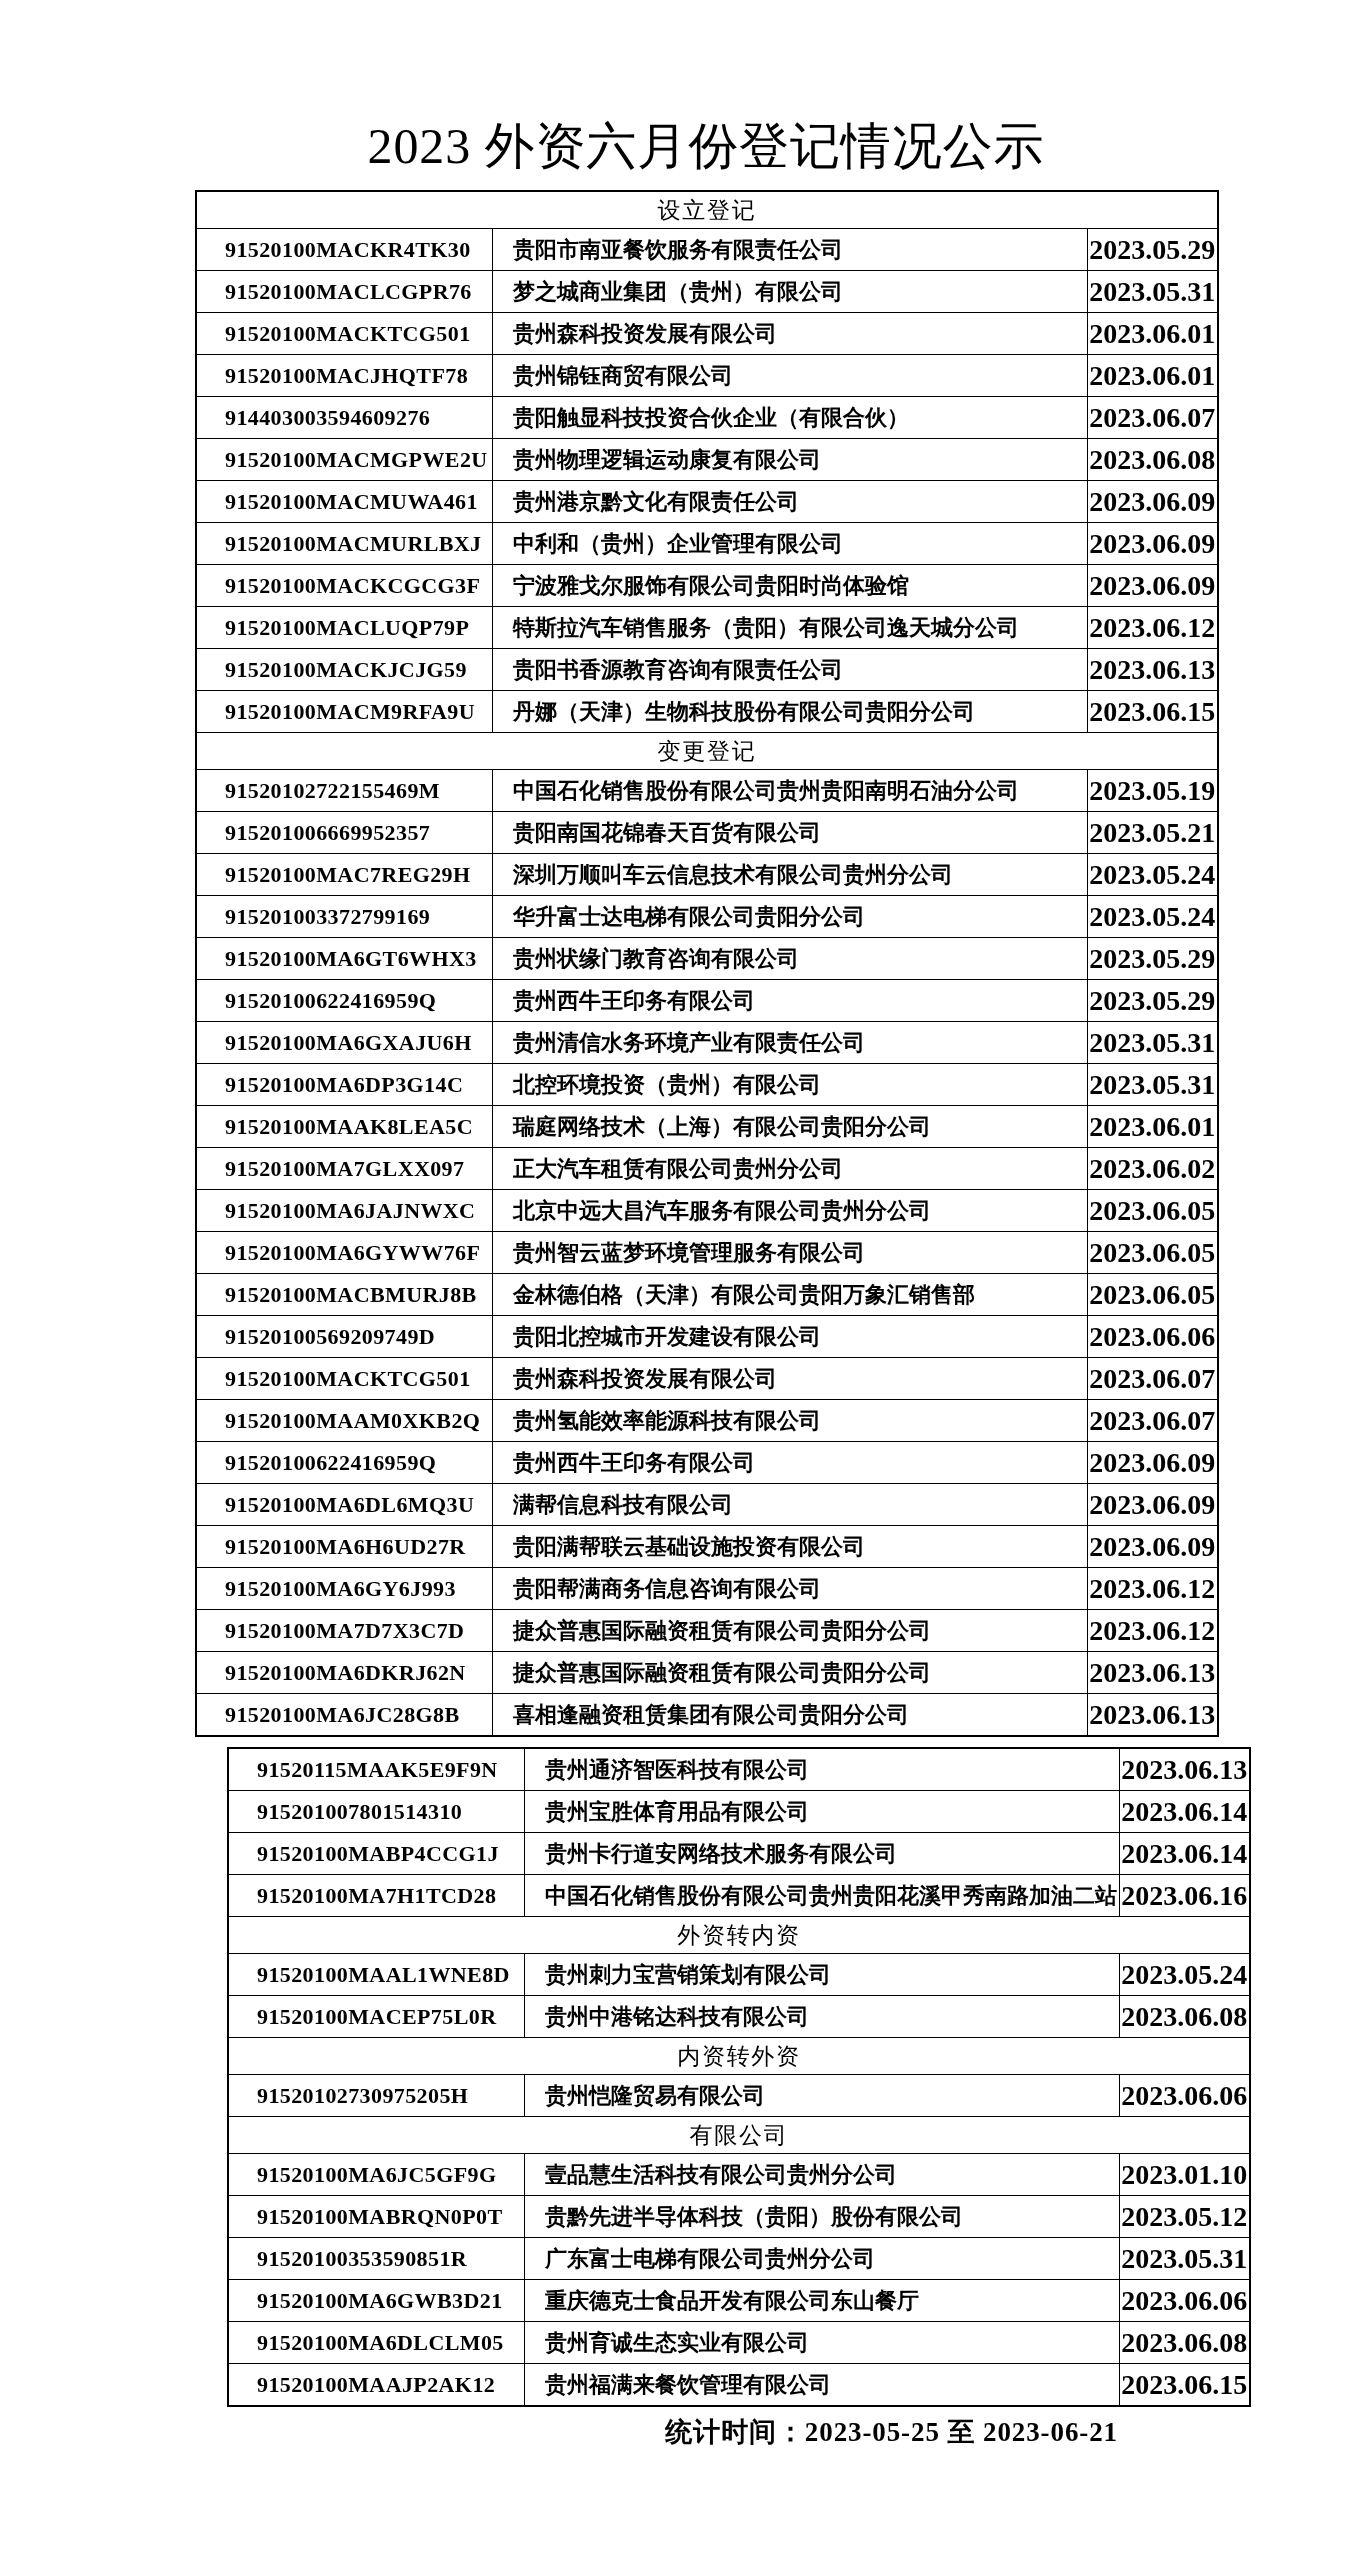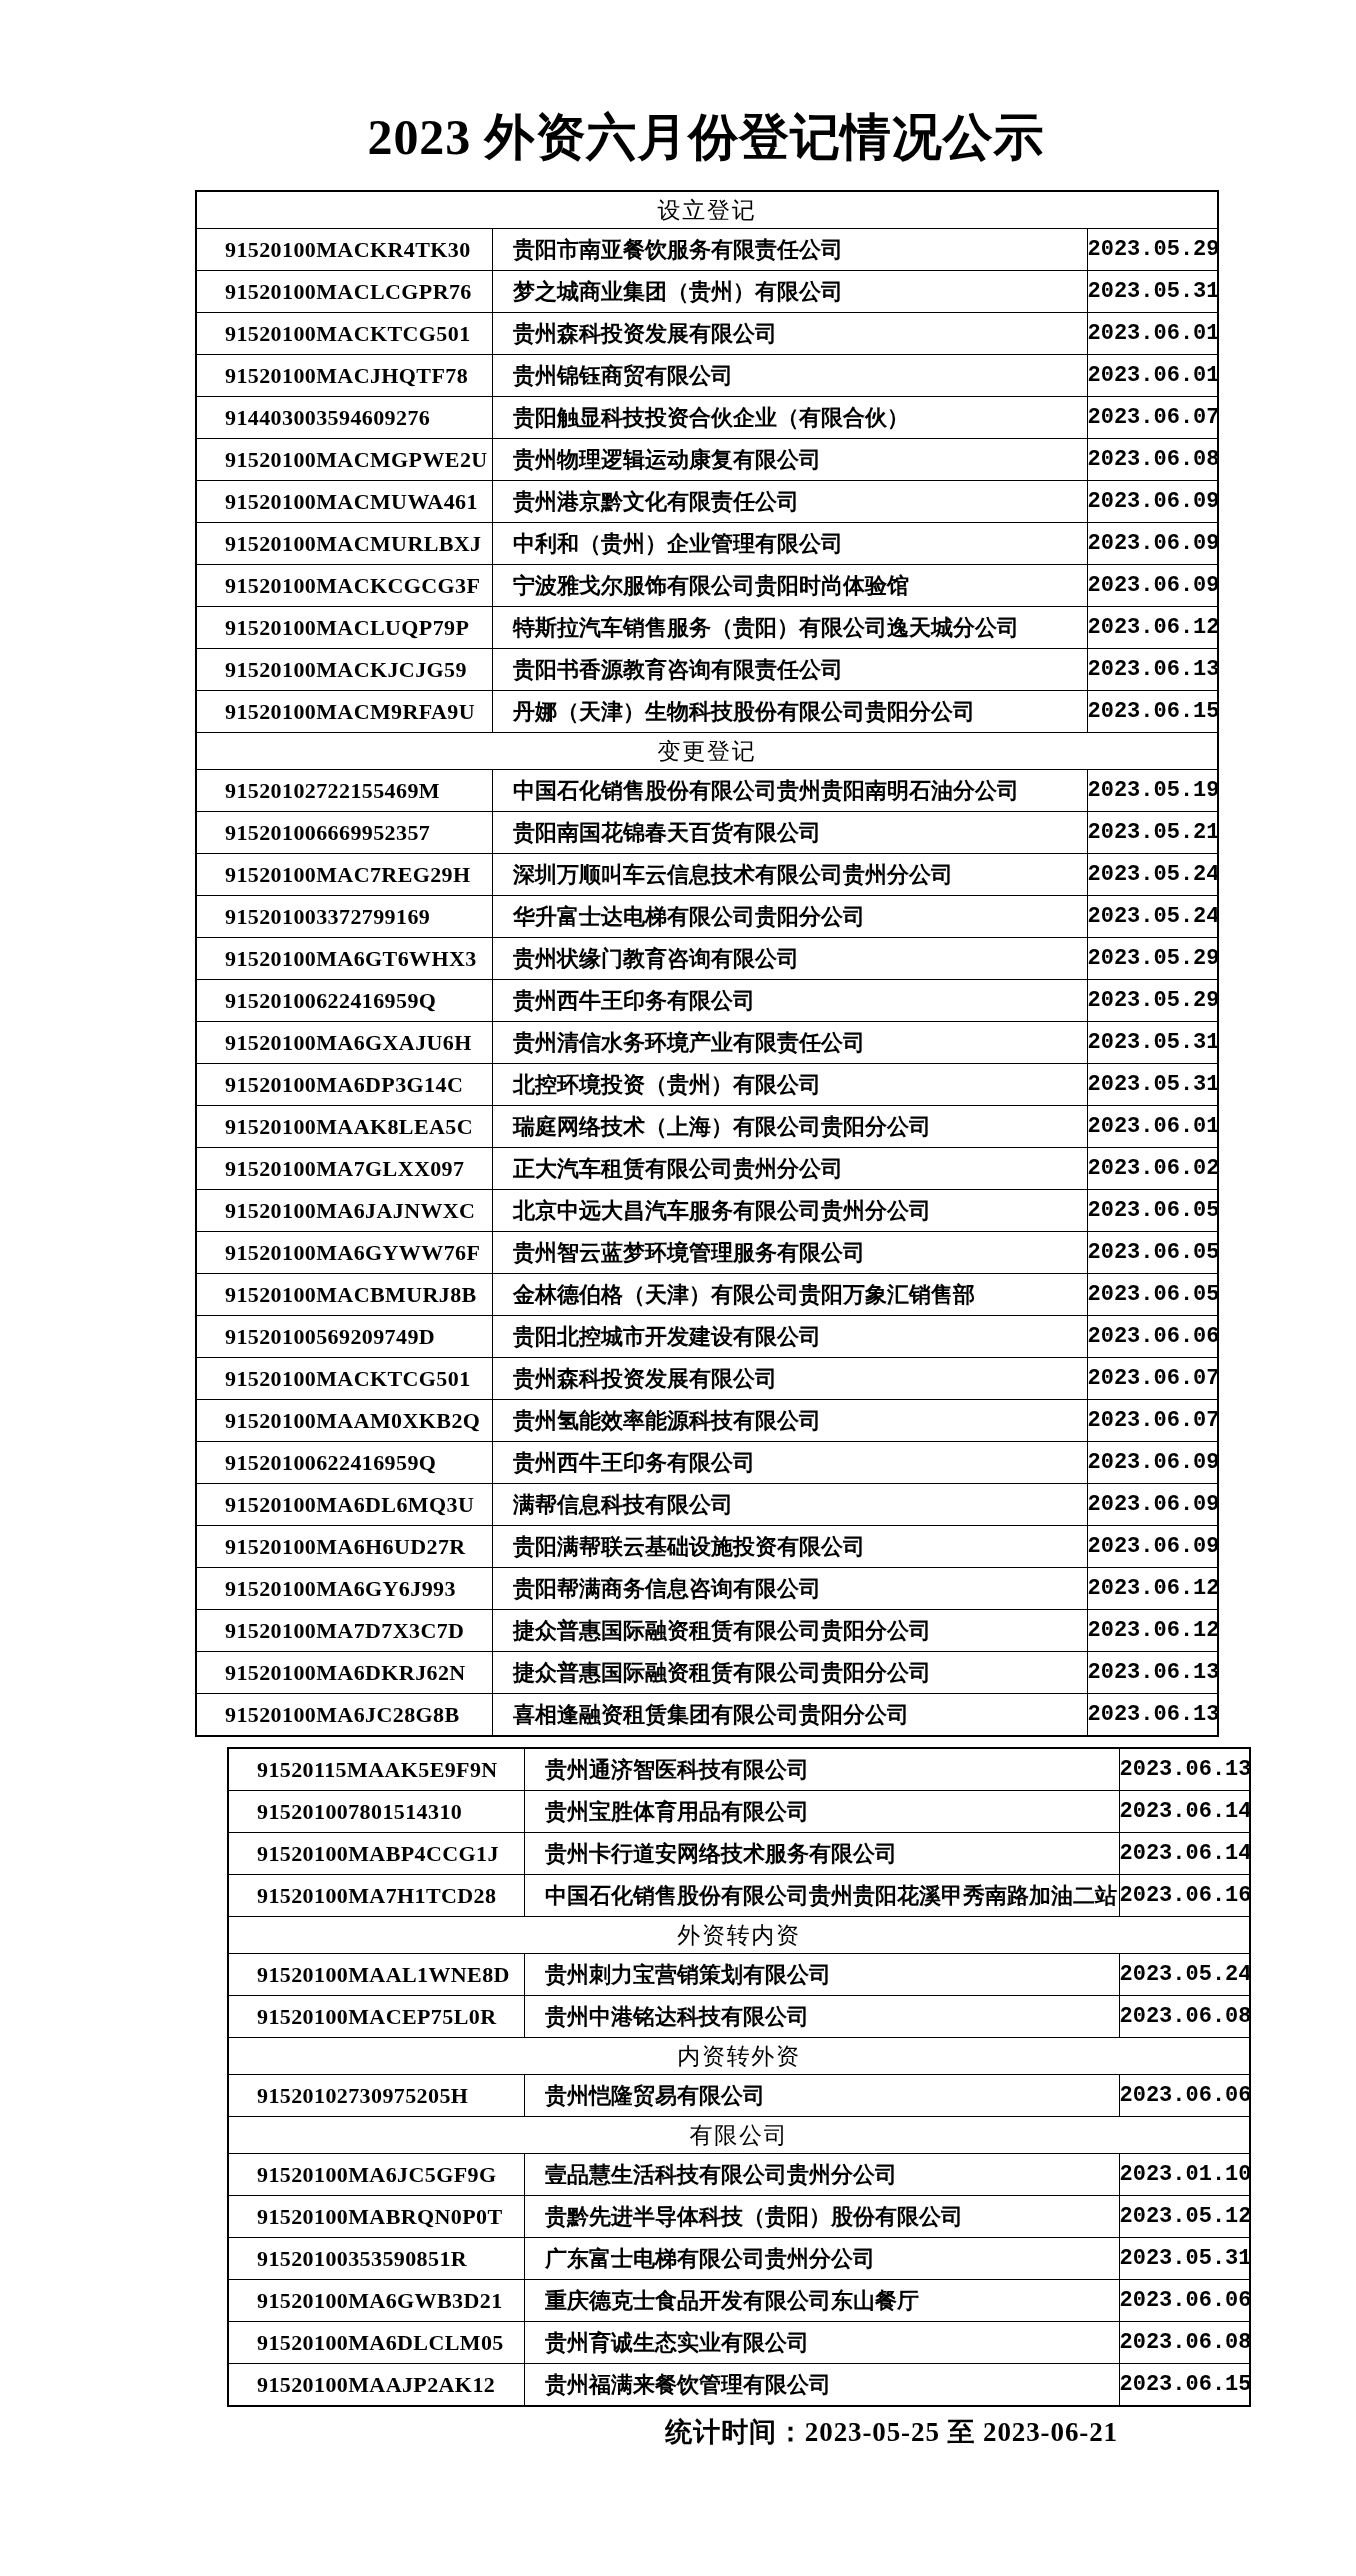--- a/index.html
+++ b/index.html
@@ -6,23 +6,23 @@
   .page{
     position:relative;
     width:1357px;height:2576px;
     background:#ffffff;
     font-family:"Liberation Serif","DejaVu Serif",serif;
     color:#000;
     overflow:hidden;
   }
   .doc-title{
     position:absolute;
-    top:104px;left:195px;width:1022px;
+    top:113px;left:195px;width:1022px;
     text-align:center;
-    font-size:50px;font-weight:700;
+    font-size:50px;font-weight:400;
     letter-spacing:0.9px;
     white-space:nowrap;
   }
   .tables-wrap{
     position:absolute;
     top:190px;left:195px;width:1092px;
   }
   table.reg{
     width:1022px;
     border-collapse:collapse;
@@ -55,23 +55,22 @@
     font-weight:700;
     letter-spacing:0.4px;
   }
   td.name{
     padding-left:20.5px;
     font-size:22px;
     font-weight:700;
   }
   td.date{
     text-align:center;
-    font-size:22px;
+    font-size:28px;
     font-weight:700;
-    font-family:Liberation Mono, monospace;
   }
   .footer-line{
     position:absolute;
     top:2414px;left:195px;width:983px;
     text-align:right;
     padding-right:60px;
     box-sizing:border-box;
     font-size:27px;
     font-weight:700;
     letter-spacing:0.9px;

